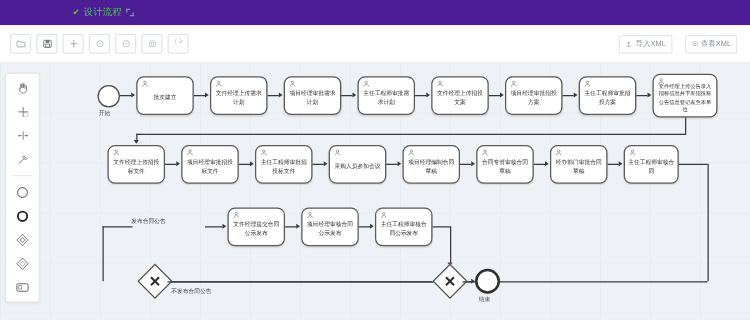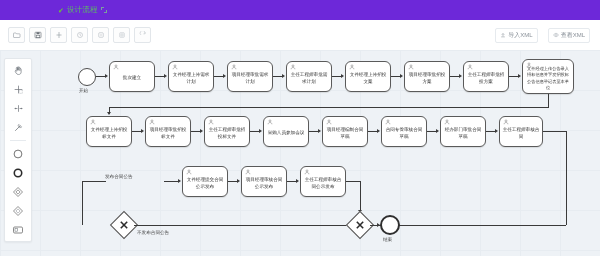--- a/index.html
+++ b/index.html
@@ -7,21 +7,21 @@
     width:600px;height:256px;overflow:hidden;
     font-family:"Liberation Sans","DejaVu Sans",sans-serif;
     background:#ffffff;
     -webkit-font-smoothing:antialiased;
   }
   #app{position:relative;width:600px;height:256px;}
 
   
   .tabstrip{
     position:absolute;left:0;top:0;width:600px;height:20px;
-    background:#6d28d9;border-bottom:1px solid #e8ecef;
+    background:#4c1d95;border-bottom:1px solid #e8ecef;
     display:flex;align-items:flex-end;
   }
   .tab{
     display:flex;align-items:center;gap:3px;
     margin-left:58px;height:20px;
     font-size:7.5px;color:#4caf50;white-space:nowrap;
   }
   .tab .chk{font-size:7px;color:#67c23a;line-height:1;}
   .tab .tlabel{color:#5bbd63;letter-spacing:.2px;}
   .tab .expand{

